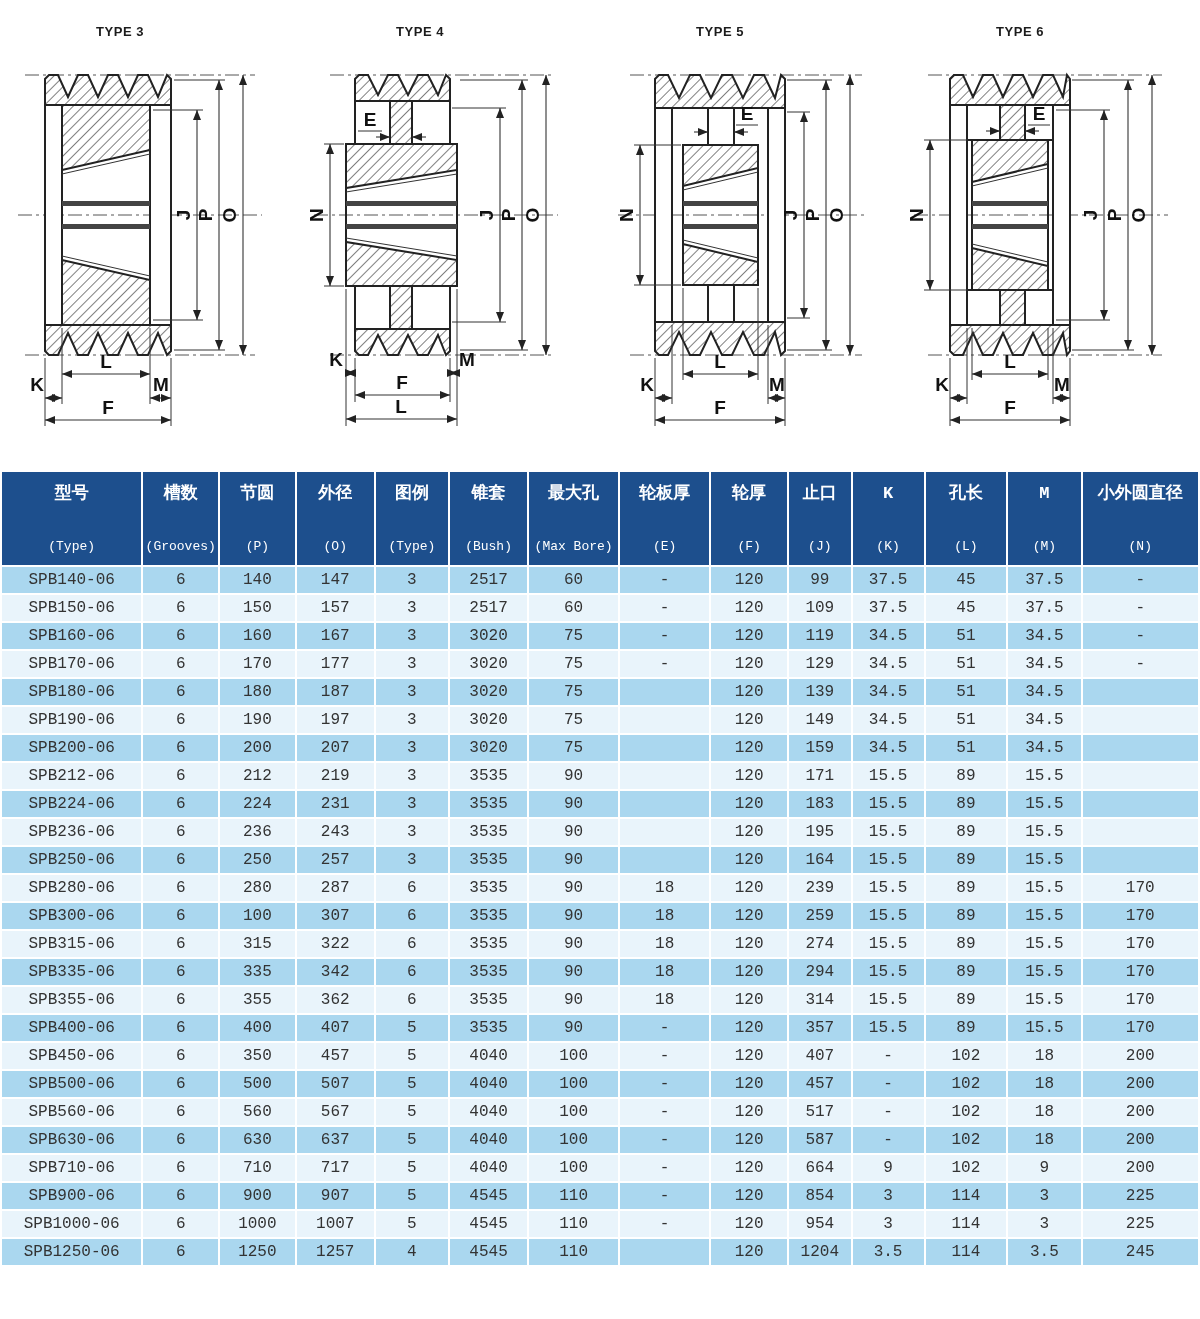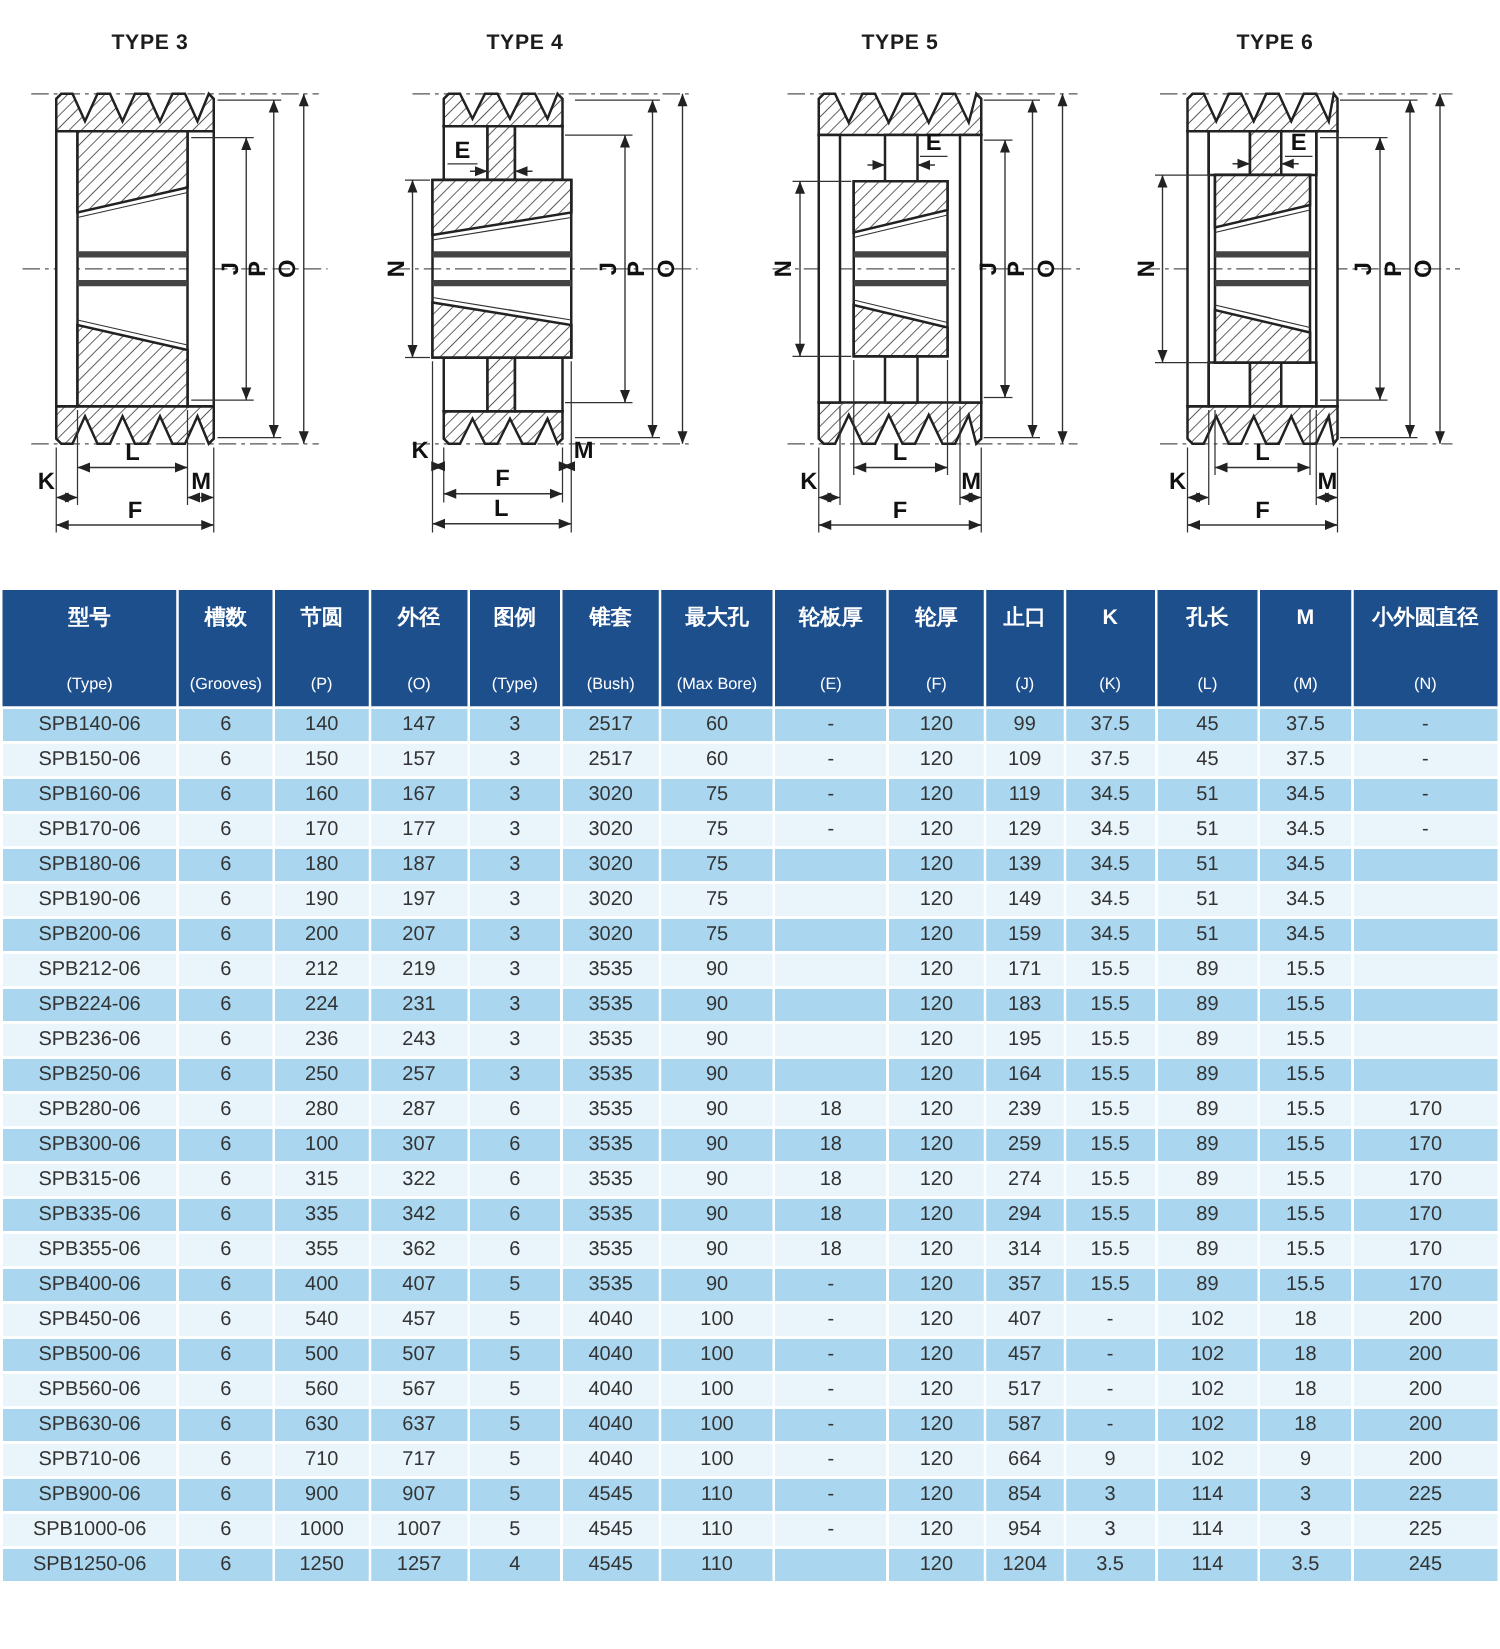--- a/index.html
+++ b/index.html
@@ -2,34 +2,34 @@
 <html><head>
 <meta charset="utf-8">
 <style>
   html,body{margin:0;padding:0;background:#fff;}
   body{width:1200px;font-family:"Liberation Sans",sans-serif;}
 
   
   .drawings{display:flex;width:1200px;height:470px;background:#fff;}
   .drawing{position:relative;width:300px;height:470px;}
   .drawing-title{position:absolute;top:24px;left:0;width:240px;text-align:center;
-    font-size:17px;font-weight:bold;color:#1c1c1c;letter-spacing:.5px;}
+    font-size:13px;font-weight:bold;color:#1c1c1c;letter-spacing:.5px;}
   .drawing svg{position:absolute;top:50px;left:0;}
 
   .hatched{fill:url(#hatch);stroke:#222;stroke-width:2;}
   .whitepart{fill:#fff;stroke:#222;stroke-width:2;}
   .outline{fill:none;stroke:#222;stroke-width:2;}
   .thin{fill:none;stroke:#333;stroke-width:1;}
   .dim{fill:none;stroke:#333;stroke-width:1.1;}
   .cl{fill:none;stroke:#555;stroke-width:1;stroke-dasharray:14 4 3 4;}
   .bore{fill:#444;stroke:none;}
   .dlabel{font-family:"Liberation Sans",sans-serif;font-size:19px;font-weight:bold;fill:#111;}
 
   
-  table.spec{width:1200px;border-collapse:collapse;table-layout:fixed;text-align:center;}
+  table.spec{width:1200px;border-collapse:collapse;table-layout:fixed;text-align:center;font-family:Liberation Mono, monospace;}
   table.spec th{background:#1d4f8d;color:#fff;border:2px solid #fff;padding:10px 1px;vertical-align:middle;}
   table.spec th .h-cn{font-size:17px;font-weight:bold;line-height:24px;}
   table.spec th .h-en{font-size:13px;font-weight:normal;line-height:17px;margin-top:32px;}
   table.spec td{border:2px solid #fff;height:26px;font-size:16px;color:#333;padding:0 2px;
     white-space:nowrap;overflow:hidden;}
   table.spec tbody tr:nth-child(odd) td{background:#aad7ef;}
   table.spec tbody tr:nth-child(even) td{background:#e9f4fb;}
 </style>
 </head>
 <body>
@@ -626,21 +626,21 @@
         <td>120</td>
         <td>357</td>
         <td>15.5</td>
         <td>89</td>
         <td>15.5</td>
         <td>170</td>
       </tr>
       <tr>
         <td>SPB450-06</td>
         <td>6</td>
-        <td>540</td>
+        <td>350</td>
         <td>457</td>
         <td>5</td>
         <td>4040</td>
         <td>100</td>
         <td>-</td>
         <td>120</td>
         <td>407</td>
         <td>-</td>
         <td>102</td>
         <td>18</td>

